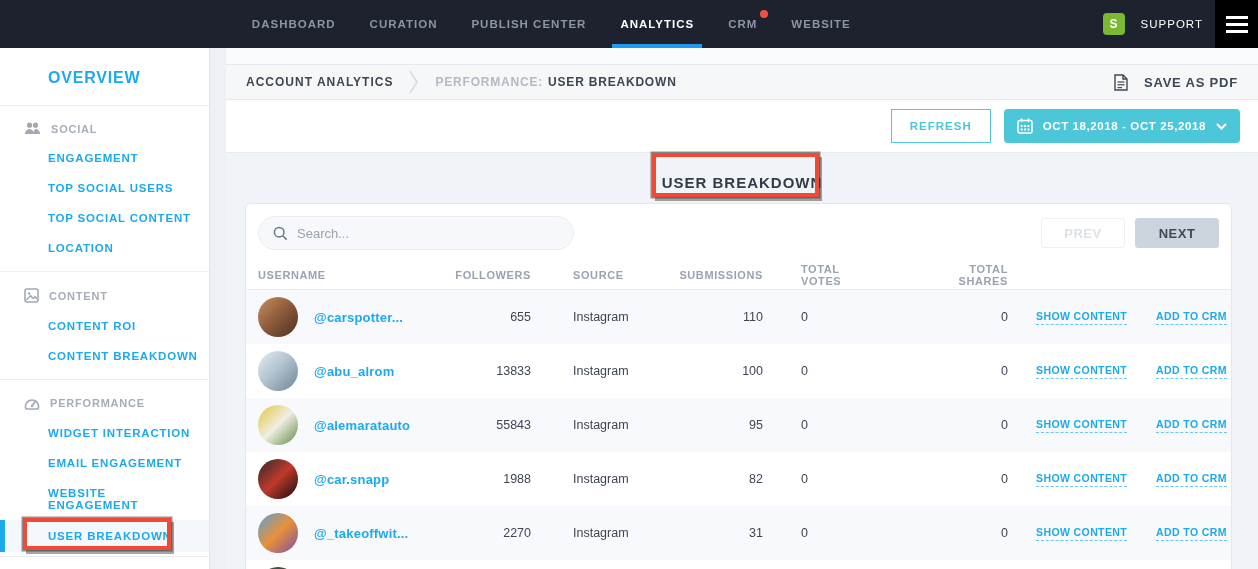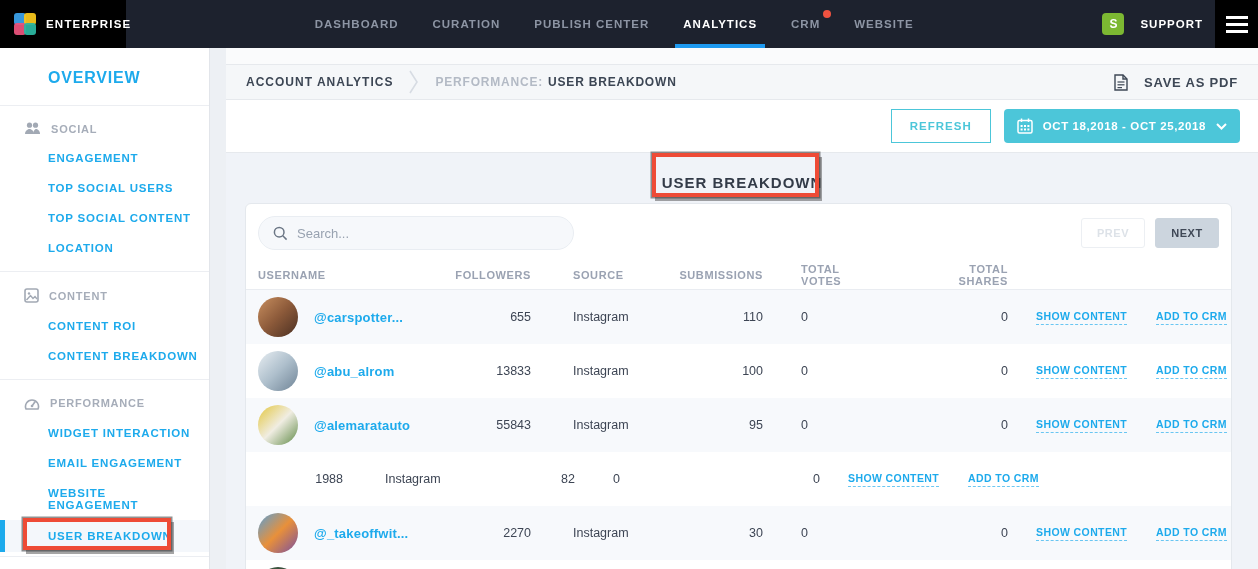--- a/index.html
+++ b/index.html
@@ -20,21 +20,21 @@
   .brand-name { color:#fff; font-size:11.5px; font-weight:bold; letter-spacing:1.2px; }
   .nav-center { flex:1; display:flex; align-items:center; justify-content:center; gap:30px; }
   .nav-item { position:relative; color:#8d95a4; font-size:11.5px; font-weight:bold; letter-spacing:1px;
     height:48px; display:flex; align-items:center; cursor:pointer; padding:0 2px; }
   .nav-item.active { color:#fff; }
   .nav-item.active::after { content:""; position:absolute; left:-6px; right:-6px; bottom:0; height:4px; background:#1e9af0; }
   .nav-dot { position:absolute; top:10px; right:-9px; width:8px; height:8px; border-radius:50%; background:#ef5240; }
   .nav-right { display:flex; align-items:center; gap:16px; padding-right:12px; }
   .s-badge { width:22px; height:22px; border-radius:4px; background:#7cb832; color:#fff; font-size:12px;
     font-weight:bold; display:flex; align-items:center; justify-content:center; cursor:pointer; }
-  .support { color:#fff; font-size:11.5px; font-weight:bold; letter-spacing:1px; cursor:pointer; }
+  .support { color:#fff; font-size:11.5px; font-weight:normal; letter-spacing:1px; cursor:pointer; }
   .burger-block { width:43px; height:48px; background:#000; display:flex; flex-direction:column;
     align-items:center; justify-content:center; gap:4px; cursor:pointer; }
   .burger-block i { display:block; width:22px; height:3px; background:#fff; }
 
   
   .sidebar { position:absolute; top:48px; left:0; width:210px; height:521px; background:#fff;
     border-right:1px solid #e2e5ea; z-index:20; }
   .side-link { display:block; padding:24px 10px 9px 48px; color:#1daaec; font-size:16px; font-weight:bold;
     letter-spacing:.8px; cursor:pointer; position:relative; }
   .side-link.top { padding-top:21px; padding-bottom:18px; }
@@ -78,21 +78,21 @@
 
   .card { position:absolute; left:19px; top:50px; width:987px; height:380px; background:#fff;
     border:1px solid #e4e8ed; border-radius:6px 6px 0 0; overflow:hidden; }
   .search-row { display:flex; align-items:center; padding:12px 12px 10px 12px; }
   .search-pill { width:316px; height:34px; border-radius:17px; background:#f6f8fb; border:1px solid #e9edf2;
     display:flex; align-items:center; gap:9px; padding:0 14px; }
   .search-pill input { flex:1; border:none; outline:none; background:transparent; font-size:13px; color:#3d4554;
     font-family:"Liberation Sans", sans-serif; }
   .search-pill input::placeholder { color:#98a2b0; }
   .pager { margin-left:auto; display:flex; gap:10px; }
-  .pg-btn { width:64px; height:30px; border-radius:3px; font-size:11px; font-weight:bold; letter-spacing:.5px;
+  .pg-btn { width:84px; height:30px; border-radius:3px; font-size:13px; font-weight:bold; letter-spacing:.5px;
     display:flex; align-items:center; justify-content:center; cursor:pointer; }
   .pg-prev { background:#fff; border:1px solid #eceff3; color:#dde2e8; }
   .pg-next { background:#ccd5de; border:1px solid #ccd5de; color:#3f4856; }
 
   .thead { display:flex; align-items:center; height:30px; border-bottom:1px solid #e9ecf1;
     font-size:11px; font-weight:bold; color:#9aa2b2; letter-spacing:.6px; padding:0 14px 0 12px; }
   .trow { display:flex; align-items:center; height:54px; padding:0 14px 0 12px; font-size:12.5px; color:#3d4554; }
   .trow.odd { background:#f7f9fc; }
   .c-user { flex:0 0 188px; display:flex; align-items:center; gap:16px; }
   .avatar { width:40px; height:40px; border-radius:50%; flex:0 0 auto; }
@@ -115,29 +115,20 @@
   .anno-title { left:652px; top:153px; width:167px; height:44px; }
 
   svg { display:block; }
 </style>
 </head>
 <body>
 
 <div id="app">
 
   <div class="topnav">
-    <div class="brand">
-      <span class="logo">
-          <span class="q1"></span>
-          <span class="q2"></span>
-          <span class="q3"></span>
-          <span class="q4"></span>
-        </span>
-      <span class="brand-name">ENTERPRISE</span>
-    </div>
     <div class="nav-center">
       <div class="nav-item">
           <span>DASHBOARD</span>
         </div>
       <div class="nav-item">
           <span>CURATION</span>
         </div>
       <div class="nav-item">
           <span>PUBLISH CENTER</span>
         </div>
@@ -323,37 +314,41 @@
           <div class="c-followers">55843</div>
           <div class="c-source">Instagram</div>
           <div class="c-subs">95</div>
           <div class="c-votes">0</div>
           <div class="c-shares">0</div>
           <div class="c-show"><span class="row-link">SHOW CONTENT</span></div>
           <div class="c-add"><span class="row-link">ADD TO CRM</span></div>
         </div>
 
         <div class="trow">
+          <div class="c-user">
+              <span class="avatar" style="background: linear-gradient(135deg, rgb(43, 43, 43), rgb(192, 57, 43), rgb(13, 13, 13));"></span>
+              <span class="uname">@car.snapp</span>
+            </div>
           <div class="c-followers">1988</div>
           <div class="c-source">Instagram</div>
           <div class="c-subs">82</div>
           <div class="c-votes">0</div>
           <div class="c-shares">0</div>
           <div class="c-show"><span class="row-link">SHOW CONTENT</span></div>
           <div class="c-add"><span class="row-link">ADD TO CRM</span></div>
         </div>
 
         <div class="trow odd">
           <div class="c-user">
               <span class="avatar" style="background: linear-gradient(135deg, rgb(88, 160, 216), rgb(232, 144, 58), rgb(122, 79, 160));"></span>
               <span class="uname">@_takeoffwit...</span>
             </div>
           <div class="c-followers">2270</div>
           <div class="c-source">Instagram</div>
-          <div class="c-subs">30</div>
+          <div class="c-subs">31</div>
           <div class="c-votes">0</div>
           <div class="c-shares">0</div>
           <div class="c-show"><span class="row-link">SHOW CONTENT</span></div>
           <div class="c-add"><span class="row-link">ADD TO CRM</span></div>
         </div>
 
         <div class="partial-row">
           <span class="avatar" style="background: linear-gradient(135deg, rgb(72, 99, 74), rgb(46, 68, 51), rgb(31, 51, 38));"></span>
         </div>
       </div>

